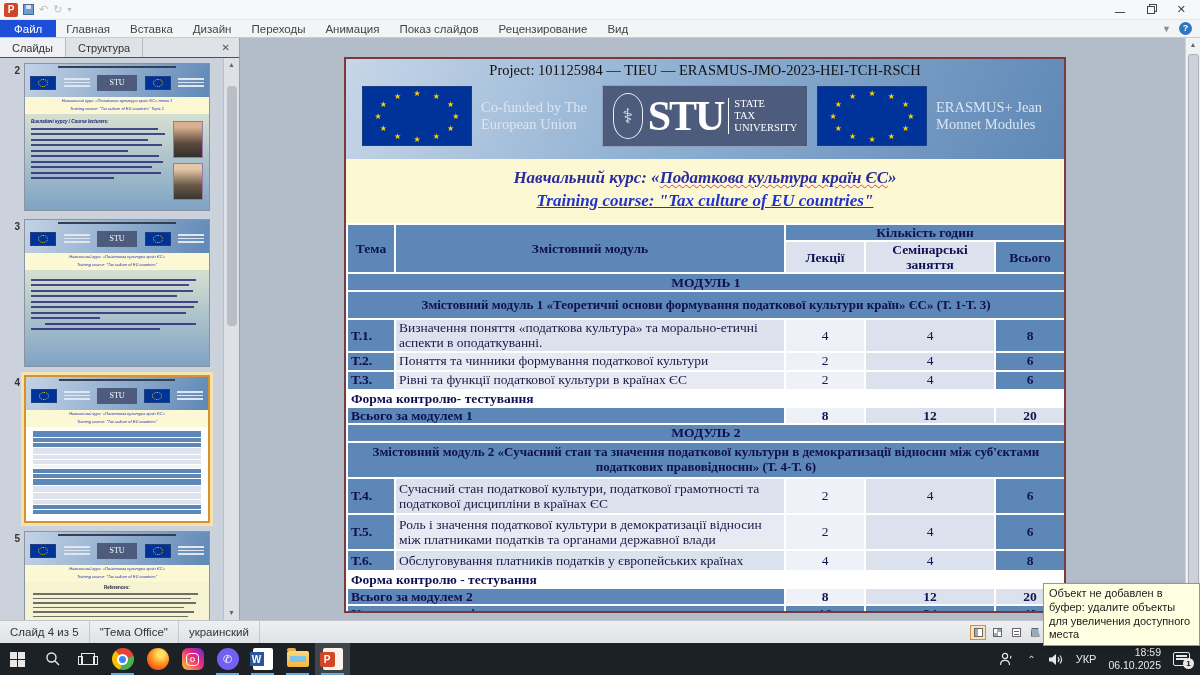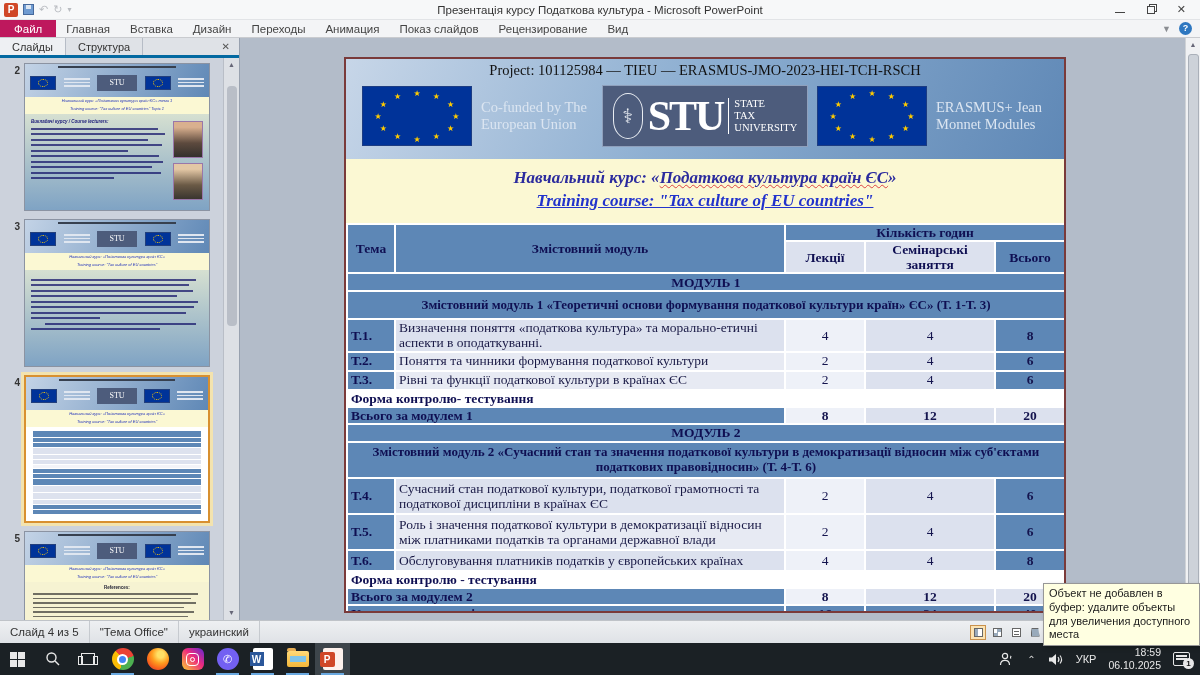--- a/index.html
+++ b/index.html
@@ -16,31 +16,31 @@
   .qat-sep{color:#b9bcc1;font-size:8px}
   .title-text{position:absolute;left:0;right:0;text-align:center;font-size:11.5px;color:#333}
   .winbtns{margin-left:auto;display:flex;align-items:center;gap:22px;padding-right:14px;z-index:2;color:#444}
   .ic-min{width:10px;height:1px;background:#444;margin-top:6px}
   .ic-restore{width:8px;height:8px;border:1px solid #444;box-shadow:2px -2px 0 -1px #fff,2px -2px 0 0 #444}
   .ic-close{font-size:11px;line-height:11px}
 
   
   .ribbontabs{height:18px;background:#f3f4f6;border-bottom:1px solid #c9cbcf;display:flex;align-items:stretch;font-size:11.5px;color:#444;flex:0 0 auto}
   .tab{padding:0 10px;display:flex;align-items:center}
-  .tab.file{background:#be185d;color:#fff;padding:8px 14px}
+  .tab.file{background:#1d4ed8;color:#fff;padding:8px 14px}
   .ribbon-right{margin-left:auto;display:flex;align-items:center;gap:8px;padding-right:8px}
   .chev{color:#8a8d92;font-size:9px}
   .help{width:13px;height:13px;border-radius:50%;background:#2e77c0;color:#fff;font-size:9px;font-weight:bold;text-align:center;line-height:13px}
 
   
   .content{flex:1 1 auto;display:flex;min-height:0;position:relative}
 
   
   .sidebar{width:240px;background:#ccd2dc;border-right:1px solid #98a1af;display:flex;flex-direction:column;position:relative}
-  .paneltabs{height:20px;background:#dfe2e7;border-bottom:3px solid #0369a1;display:flex;align-items:stretch;font-size:11px;color:#333;flex:0 0 auto}
+  .paneltabs{height:20px;background:#dfe2e7;border-bottom:1px solid #0369a1;display:flex;align-items:stretch;font-size:11px;color:#333;flex:0 0 auto}
   .ptab{padding:0 12px;display:flex;align-items:center;border-right:1px solid #b6bcc6}
   .ptab.active{background:#eef0f3}
   .pclose{margin-left:auto;padding:0 9px;display:flex;align-items:center;color:#555;font-size:10px}
   .thumbs{flex:1;overflow:hidden;padding:5px 20px 0 4px;display:flex;flex-direction:column;gap:8px}
   .thumbrow{display:flex;gap:4px}
   .tnum{width:16px;font-size:10px;font-weight:bold;color:#333;text-align:right;padding-top:2px;flex:0 0 auto}
   .thumb{width:186px;height:148px;background:#fff;border:1px solid #8b93a2;display:flex;flex-direction:column;overflow:hidden;flex:0 0 auto}
   .thumb.selected{border:2px solid #d89030;box-shadow:0 0 0 3px #f3e3ae}
   .thead-band{height:33px;background:linear-gradient(115deg,#c3d3e6,#5f88b6);position:relative;display:flex;align-items:center;justify-content:space-between;padding:6px 5px 2px;flex:0 0 auto}
   .mproj{position:absolute;top:2px;left:18%;right:18%;height:2px;background:#37404f}
@@ -165,21 +165,20 @@
 <body>
 
 <div class="titlebar">
   <div class="qat">
     <div class="ppt-logo">P</div>
     <div class="save-ic"></div>
     <span class="undo">↶</span>
     <span class="redo">↻</span>
     <span class="qat-sep">▾</span>
   </div>
-  <div class="title-text">Презентація курсу Податкова культура  -  Microsoft PowerPoint</div>
   <div class="winbtns">
     <div class="ic-min"></div>
     <div class="ic-restore"></div>
     <div class="ic-close">✕</div>
   </div>
 </div>
 
 <div class="ribbontabs">
   <div class="tab file">Файл</div>
   <div class="tab">Главная</div>

